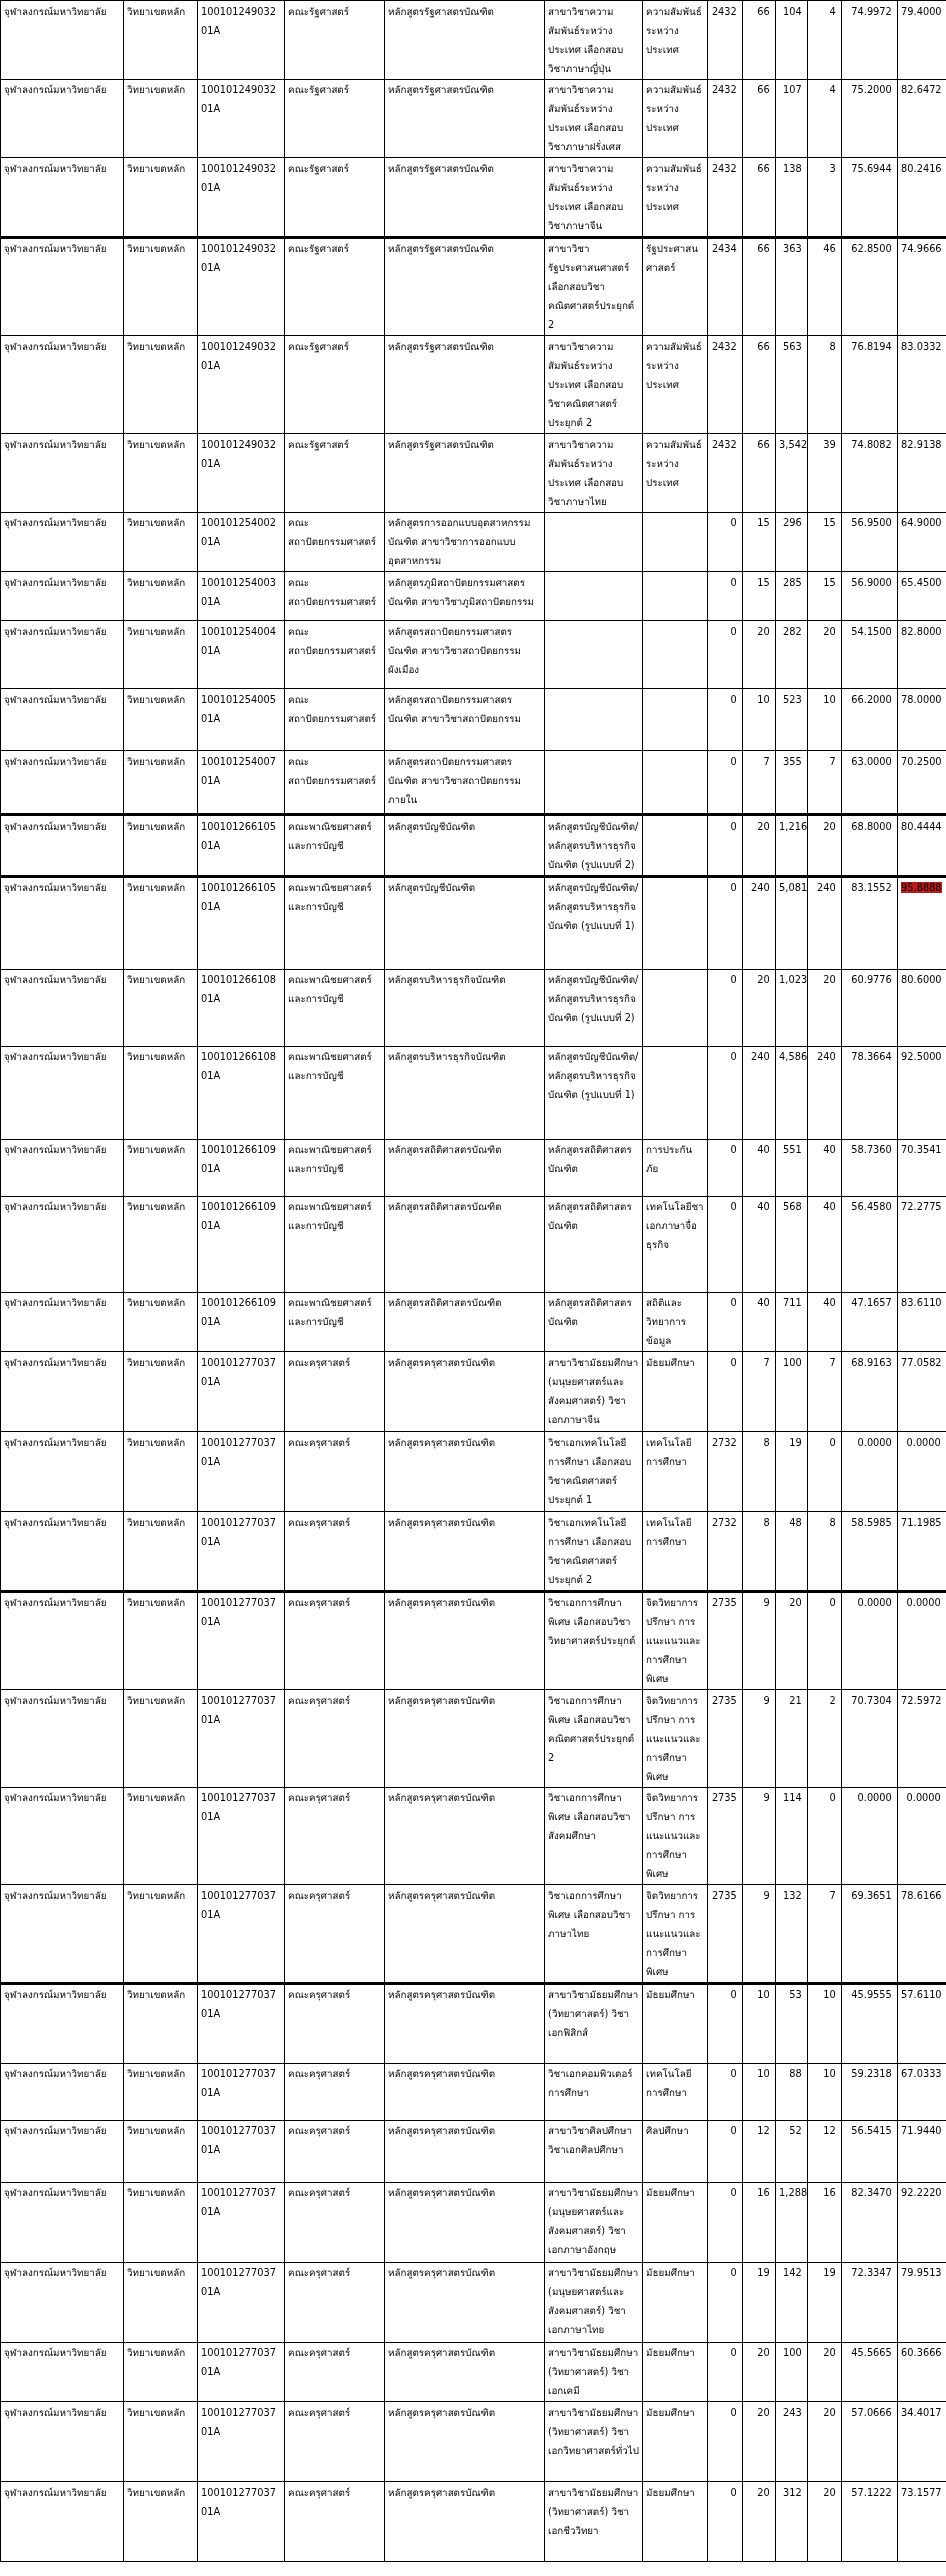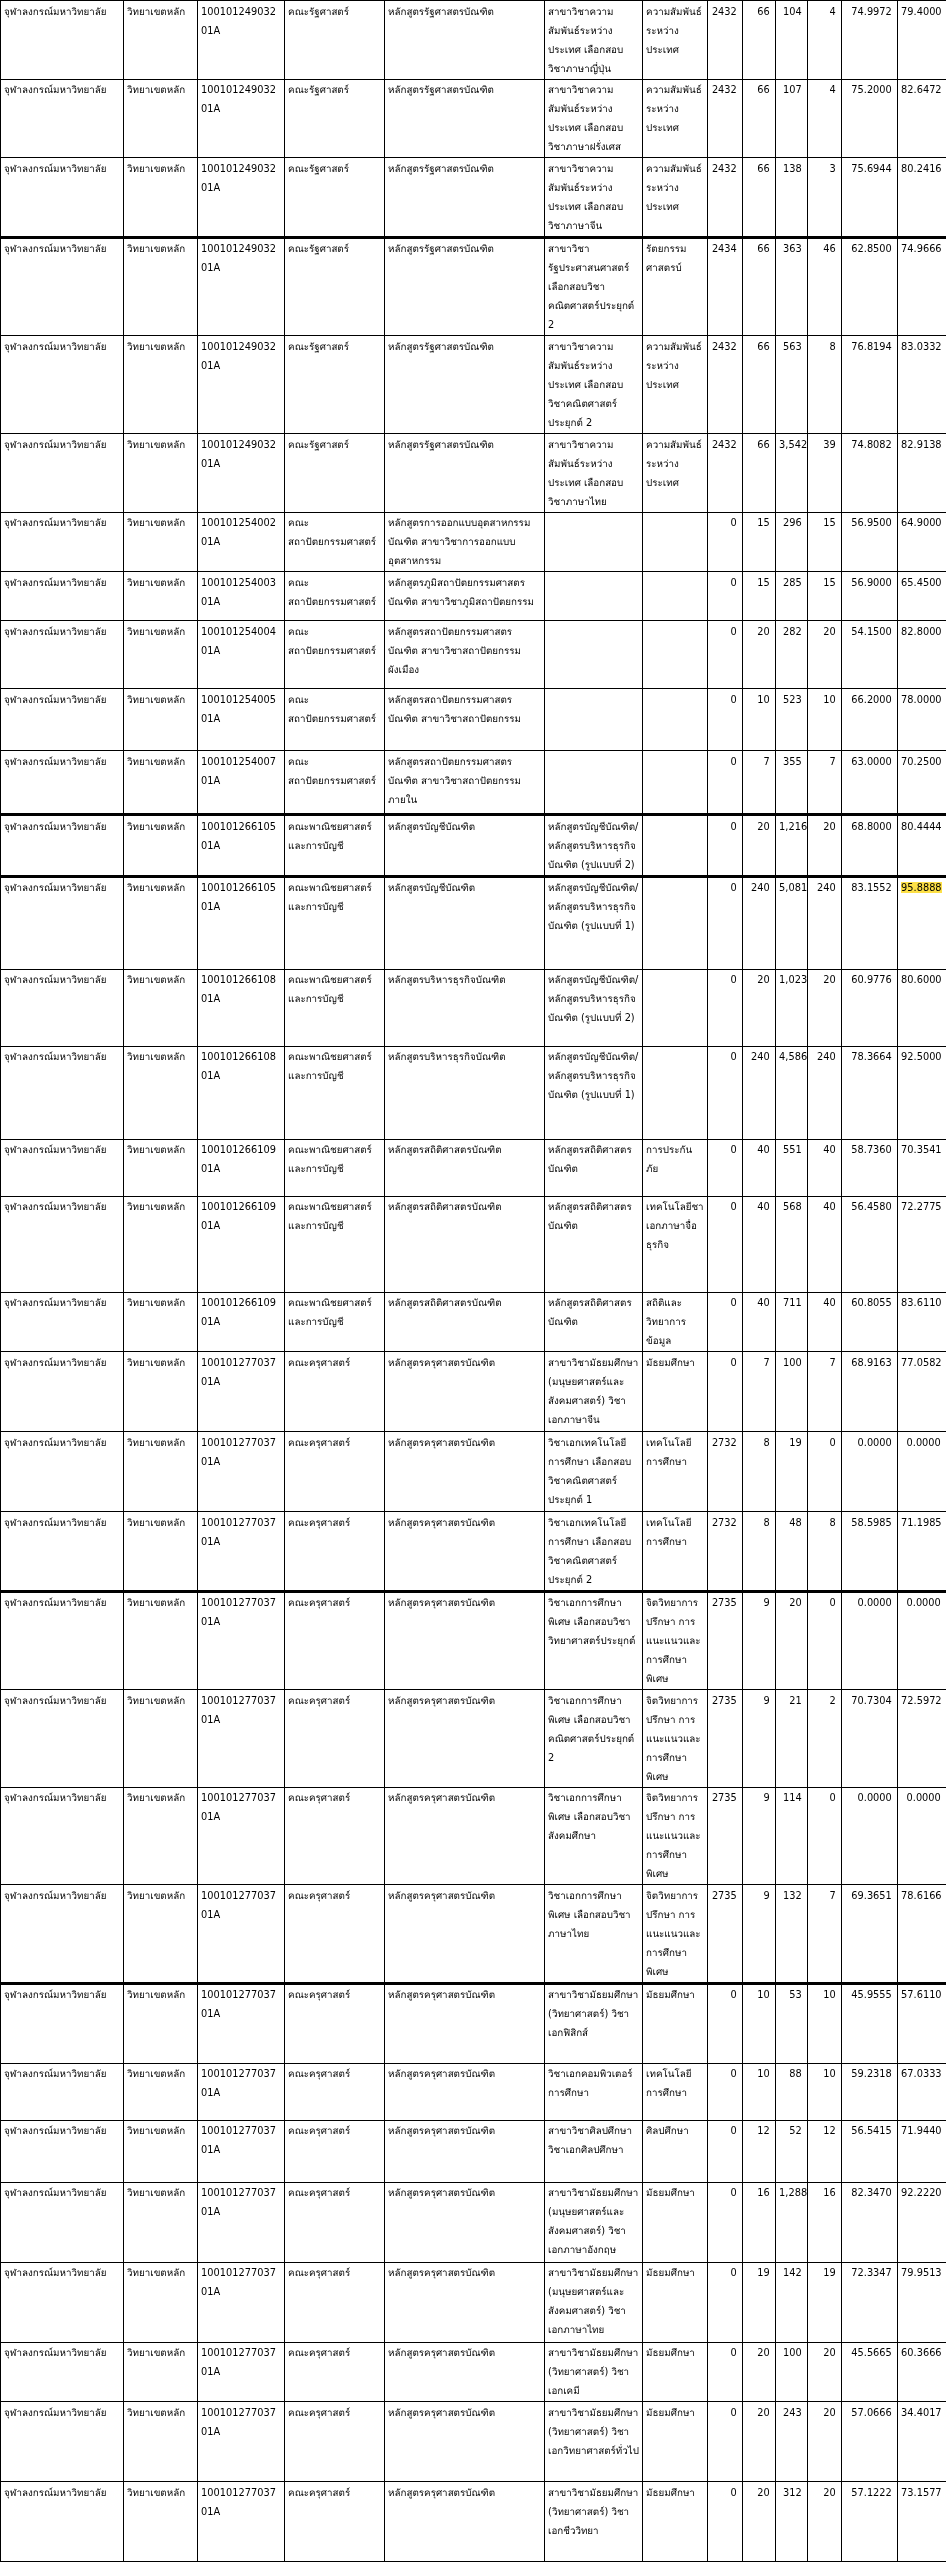--- a/index.html
+++ b/index.html
@@ -3,21 +3,21 @@
 <meta charset="utf-8">
 <style>
   html,body{margin:0;padding:0;background:#fff;}
   body{width:947px;font-family:"DejaVu Sans",sans-serif;color:#000;}
   table{border-collapse:collapse;table-layout:fixed;width:947px;background:#fff;}
   td{border:1.5px solid #000;vertical-align:top;font-size:9.8px;line-height:19px;
      padding:0.5px 3.1px 1px 3.1px;overflow:hidden;word-wrap:break-word;}
   td.num{text-align:right;padding-right:5.2px;white-space:nowrap;}
   tr.thick-top td{border-top:3.1px solid #000;}
   table{border:1.5px solid #000;}
-  .sel-cell .sel{background:#fde047;}
+  .sel-cell .sel{background:#b91c1c;}
 </style>
 </head>
 <body>
 
 <table>
   <colgroup>
     <col style="width:123px">
       <col style="width:74px">
       <col style="width:87px">
     <col style="width:100px">
@@ -77,21 +77,21 @@
         <td class="num">75.6944</td>
         <td class="num">80.2416</td>
       </tr>
       <tr class="thick-top" style="height: 59px;">
         <td class="txt">จุฬาลงกรณ์มหาวิทยาลัย</td>
         <td class="txt">วิทยาเขตหลัก</td>
         <td class="txt">10010124903201A</td>
         <td class="txt">คณะรัฐศาสตร์</td>
         <td class="txt">หลักสูตรรัฐศาสตรบัณฑิต</td>
         <td class="txt">สาขาวิชารัฐประศาสนศาสตร์ เลือกสอบวิชาคณิตศาสตร์ประยุกต์ 2</td>
-        <td class="txt">รัตยกรรมศาสตรบ์</td>
+        <td class="txt">รัฐประศาสนศาสตร์</td>
         <td class="num">2434</td>
         <td class="num">66</td>
         <td class="num">363</td>
         <td class="num">46</td>
         <td class="num">62.8500</td>
         <td class="num">74.9666</td>
       </tr>
       <tr style="height: 98px;">
         <td class="txt">จุฬาลงกรณ์มหาวิทยาลัย</td>
         <td class="txt">วิทยาเขตหลัก</td>
@@ -292,21 +292,21 @@
         <td class="txt">วิทยาเขตหลัก</td>
         <td class="txt">10010126610901A</td>
         <td class="txt">คณะพาณิชยศาสตร์และการบัญชี</td>
         <td class="txt">หลักสูตรสถิติศาสตรบัณฑิต</td>
         <td class="txt">หลักสูตรสถิติศาสตรบัณฑิต</td>
         <td class="txt">สถิติและวิทยาการข้อมูล</td>
         <td class="num">0</td>
         <td class="num">40</td>
         <td class="num">711</td>
         <td class="num">40</td>
-        <td class="num">60.8055</td>
+        <td class="num">47.1657</td>
         <td class="num">83.6110</td>
       </tr>
       <tr style="height: 80px;">
         <td class="txt">จุฬาลงกรณ์มหาวิทยาลัย</td>
         <td class="txt">วิทยาเขตหลัก</td>
         <td class="txt">10010127703701A</td>
         <td class="txt">คณะครุศาสตร์</td>
         <td class="txt">หลักสูตรครุศาสตรบัณฑิต</td>
         <td class="txt">สาขาวิชามัธยมศึกษา (มนุษยศาสตร์และสังคมศาสตร์) วิชาเอกภาษาจีน</td>
         <td class="txt">มัธยมศึกษา</td>

